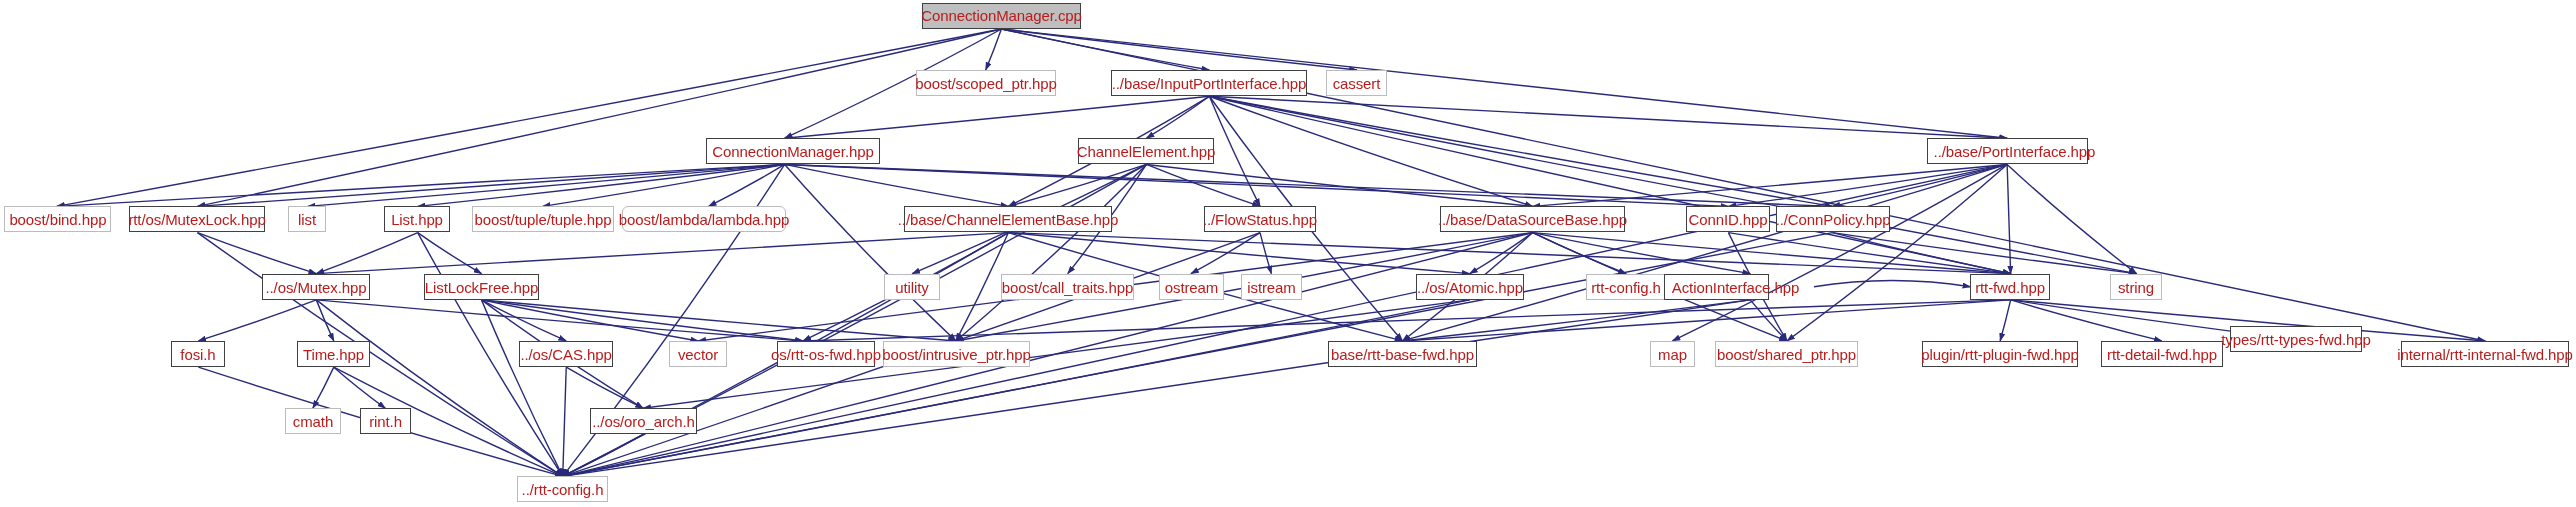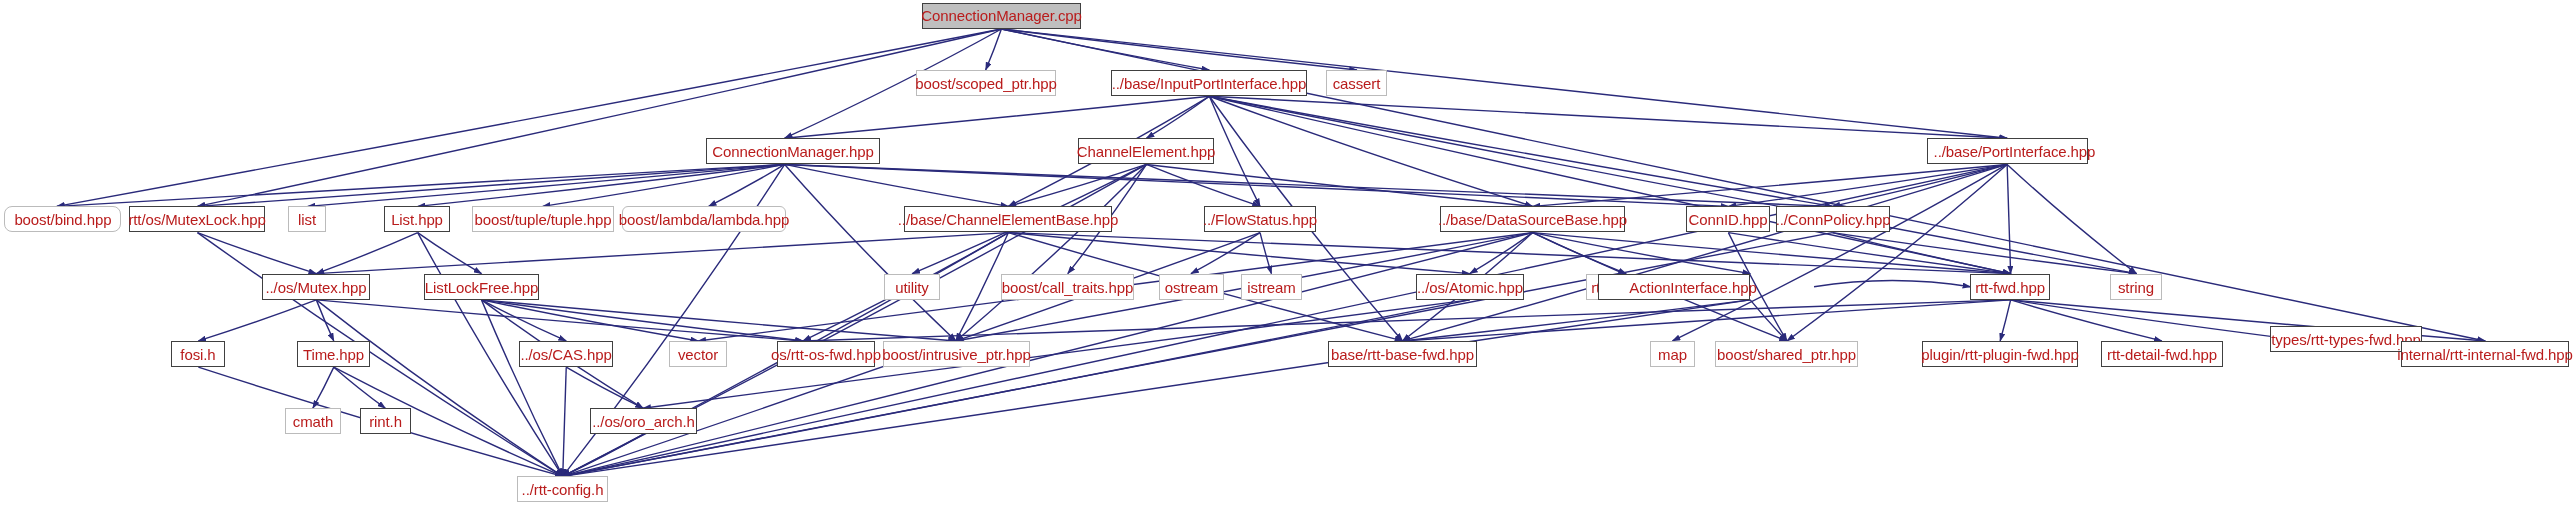--- a/index.html
+++ b/index.html
@@ -153,54 +153,54 @@
       </g>
   </svg>
   <div id="node-layer">
       <div class="node root" style="left: 922px; top: 2.6px; width: 159px;">ConnectionManager.cpp</div>
       <div class="node" style="left: 916px; top: 70px; width: 140px;">boost/scoped_ptr.hpp</div>
       <div class="node strong" style="left: 1111px; top: 70px; width: 196px;">../base/InputPortInterface.hpp</div>
       <div class="node" style="left: 1326px; top: 70px; width: 61px;">cassert</div>
       <div class="node strong" style="left: 706px; top: 138px; width: 174px;">ConnectionManager.hpp</div>
       <div class="node strong" style="left: 1078px; top: 138px; width: 136px;">ChannelElement.hpp</div>
       <div class="node strong" style="left: 1927px; top: 138px; width: 161px; padding-left: 20px;">../base/PortInterface.hpp</div>
-      <div class="node" style="left: 4.4px; top: 206px; width: 117px; border-radius: 8px;">boost/bind.hpp</div>
+      <div class="node" style="left: 4.4px; top: 206px; width: 107px;">boost/bind.hpp</div>
       <div class="node strong" style="left: 129px; top: 206px; width: 136px;">rtt/os/MutexLock.hpp</div>
       <div class="node" style="left: 288px; top: 206px; width: 38px;">list</div>
       <div class="node strong" style="left: 384px; top: 206px; width: 66px;">List.hpp</div>
       <div class="node" style="left: 472px; top: 206px; width: 142px;">boost/tuple/tuple.hpp</div>
       <div class="node" style="left: 622px; top: 206px; width: 164px; border-radius: 6px;">boost/lambda/lambda.hpp</div>
       <div class="node strong" style="left: 904px; top: 206px; width: 208px;">../base/ChannelElementBase.hpp</div>
       <div class="node strong" style="left: 1204px; top: 206px; width: 112px;">../FlowStatus.hpp</div>
       <div class="node strong" style="left: 1440px; top: 206px; width: 185px;">../base/DataSourceBase.hpp</div>
       <div class="node strong" style="left: 1686px; top: 206px; width: 84px;">ConnID.hpp</div>
       <div class="node strong" style="left: 1776px; top: 206px; width: 114px;">../ConnPolicy.hpp</div>
       <div class="node strong" style="left: 262px; top: 274px; width: 108px;">../os/Mutex.hpp</div>
       <div class="node strong" style="left: 424px; top: 274px; width: 115px;">ListLockFree.hpp</div>
       <div class="node" style="left: 884px; top: 274px; width: 56px;">utility</div>
       <div class="node" style="left: 1001px; top: 274px; width: 133px;">boost/call_traits.hpp</div>
       <div class="node" style="left: 1159px; top: 274px; width: 65px;">ostream</div>
       <div class="node" style="left: 1241px; top: 274px; width: 61px;">istream</div>
       <div class="node strong" style="left: 1416px; top: 274px; width: 108px;">../os/Atomic.hpp</div>
       <div class="node" style="left: 1586px; top: 274px; width: 80px;">rtt-config.h</div>
-      <div class="node strong" style="left: 1598px; top: 274px; width: 152px; padding-left: 44px;">ActionInterface.hpp</div>
+      <div class="node strong" style="left: 1664px; top: 274px; width: 105px; padding-left: 44px;">ActionInterface.hpp</div>
       <div class="node strong" style="left: 1970px; top: 274px; width: 80px;">rtt-fwd.hpp</div>
       <div class="node" style="left: 2110px; top: 274px; width: 52px;">string</div>
       <div class="node strong" style="left: 171px; top: 341px; width: 54px;">fosi.h</div>
       <div class="node strong" style="left: 297px; top: 341px; width: 73px;">Time.hpp</div>
       <div class="node strong" style="left: 519px; top: 341px; width: 94px;">../os/CAS.hpp</div>
       <div class="node" style="left: 669px; top: 341px; width: 58px;">vector</div>
       <div class="node strong" style="left: 745px; top: 341px; width: 98px; margin-left: 32px;">os/rtt-os-fwd.hpp</div>
       <div class="node" style="left: 883px; top: 341px; width: 147px;">boost/intrusive_ptr.hpp</div>
       <div class="node strong" style="left: 1328px; top: 341px; width: 149px;">base/rtt-base-fwd.hpp</div>
       <div class="node" style="left: 1650px; top: 341px; width: 45px;">map</div>
       <div class="node" style="left: 1715px; top: 341px; width: 143px;">boost/shared_ptr.hpp</div>
       <div class="node strong" style="left: 1922px; top: 341px; width: 156px;">plugin/rtt-plugin-fwd.hpp</div>
       <div class="node strong" style="left: 2101px; top: 341px; width: 122px;">rtt-detail-fwd.hpp</div>
-      <div class="node strong" style="left: 2230px; top: 326px; width: 152px; margin-left: 40px;">types/rtt-types-fwd.hpp</div>
+      <div class="node strong" style="left: 2230px; top: 326px; width: 132px;">types/rtt-types-fwd.hpp</div>
       <div class="node strong" style="left: 2401px; top: 341px; width: 168px;">internal/rtt-internal-fwd.hpp</div>
       <div class="node" style="left: 285px; top: 408px; width: 56px;">cmath</div>
       <div class="node strong" style="left: 360px; top: 408px; width: 51px;">rint.h</div>
       <div class="node strong" style="left: 590px; top: 408px; width: 107px;">../os/oro_arch.h</div>
       <div class="node" style="left: 517px; top: 476px; width: 91px;">../rtt-config.h</div>
     </div>
 </div>
 
 
 </body></html>

